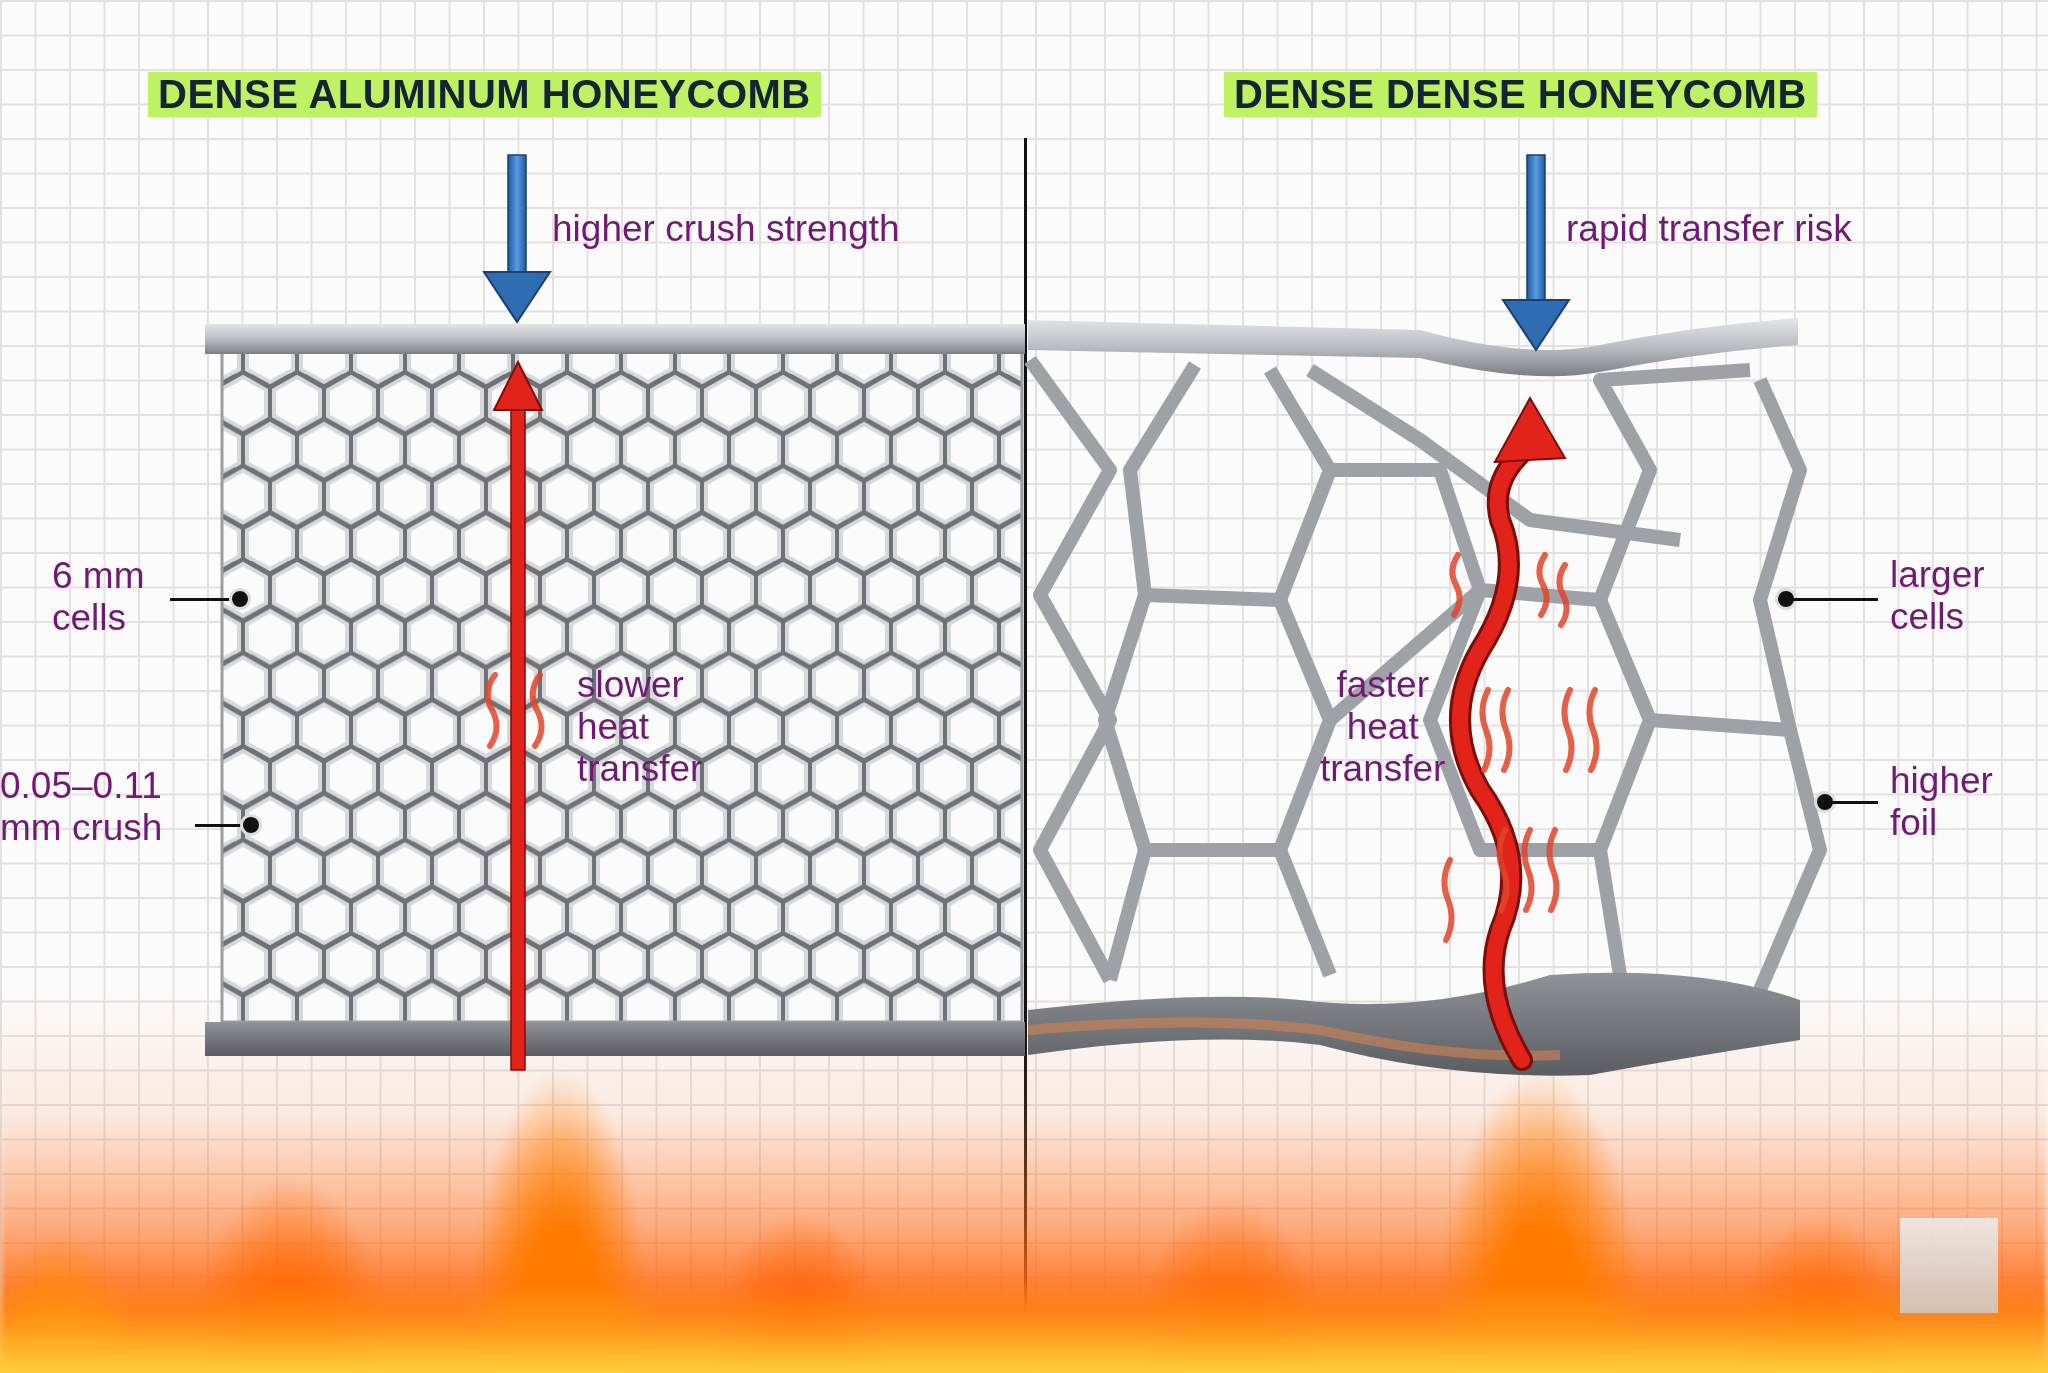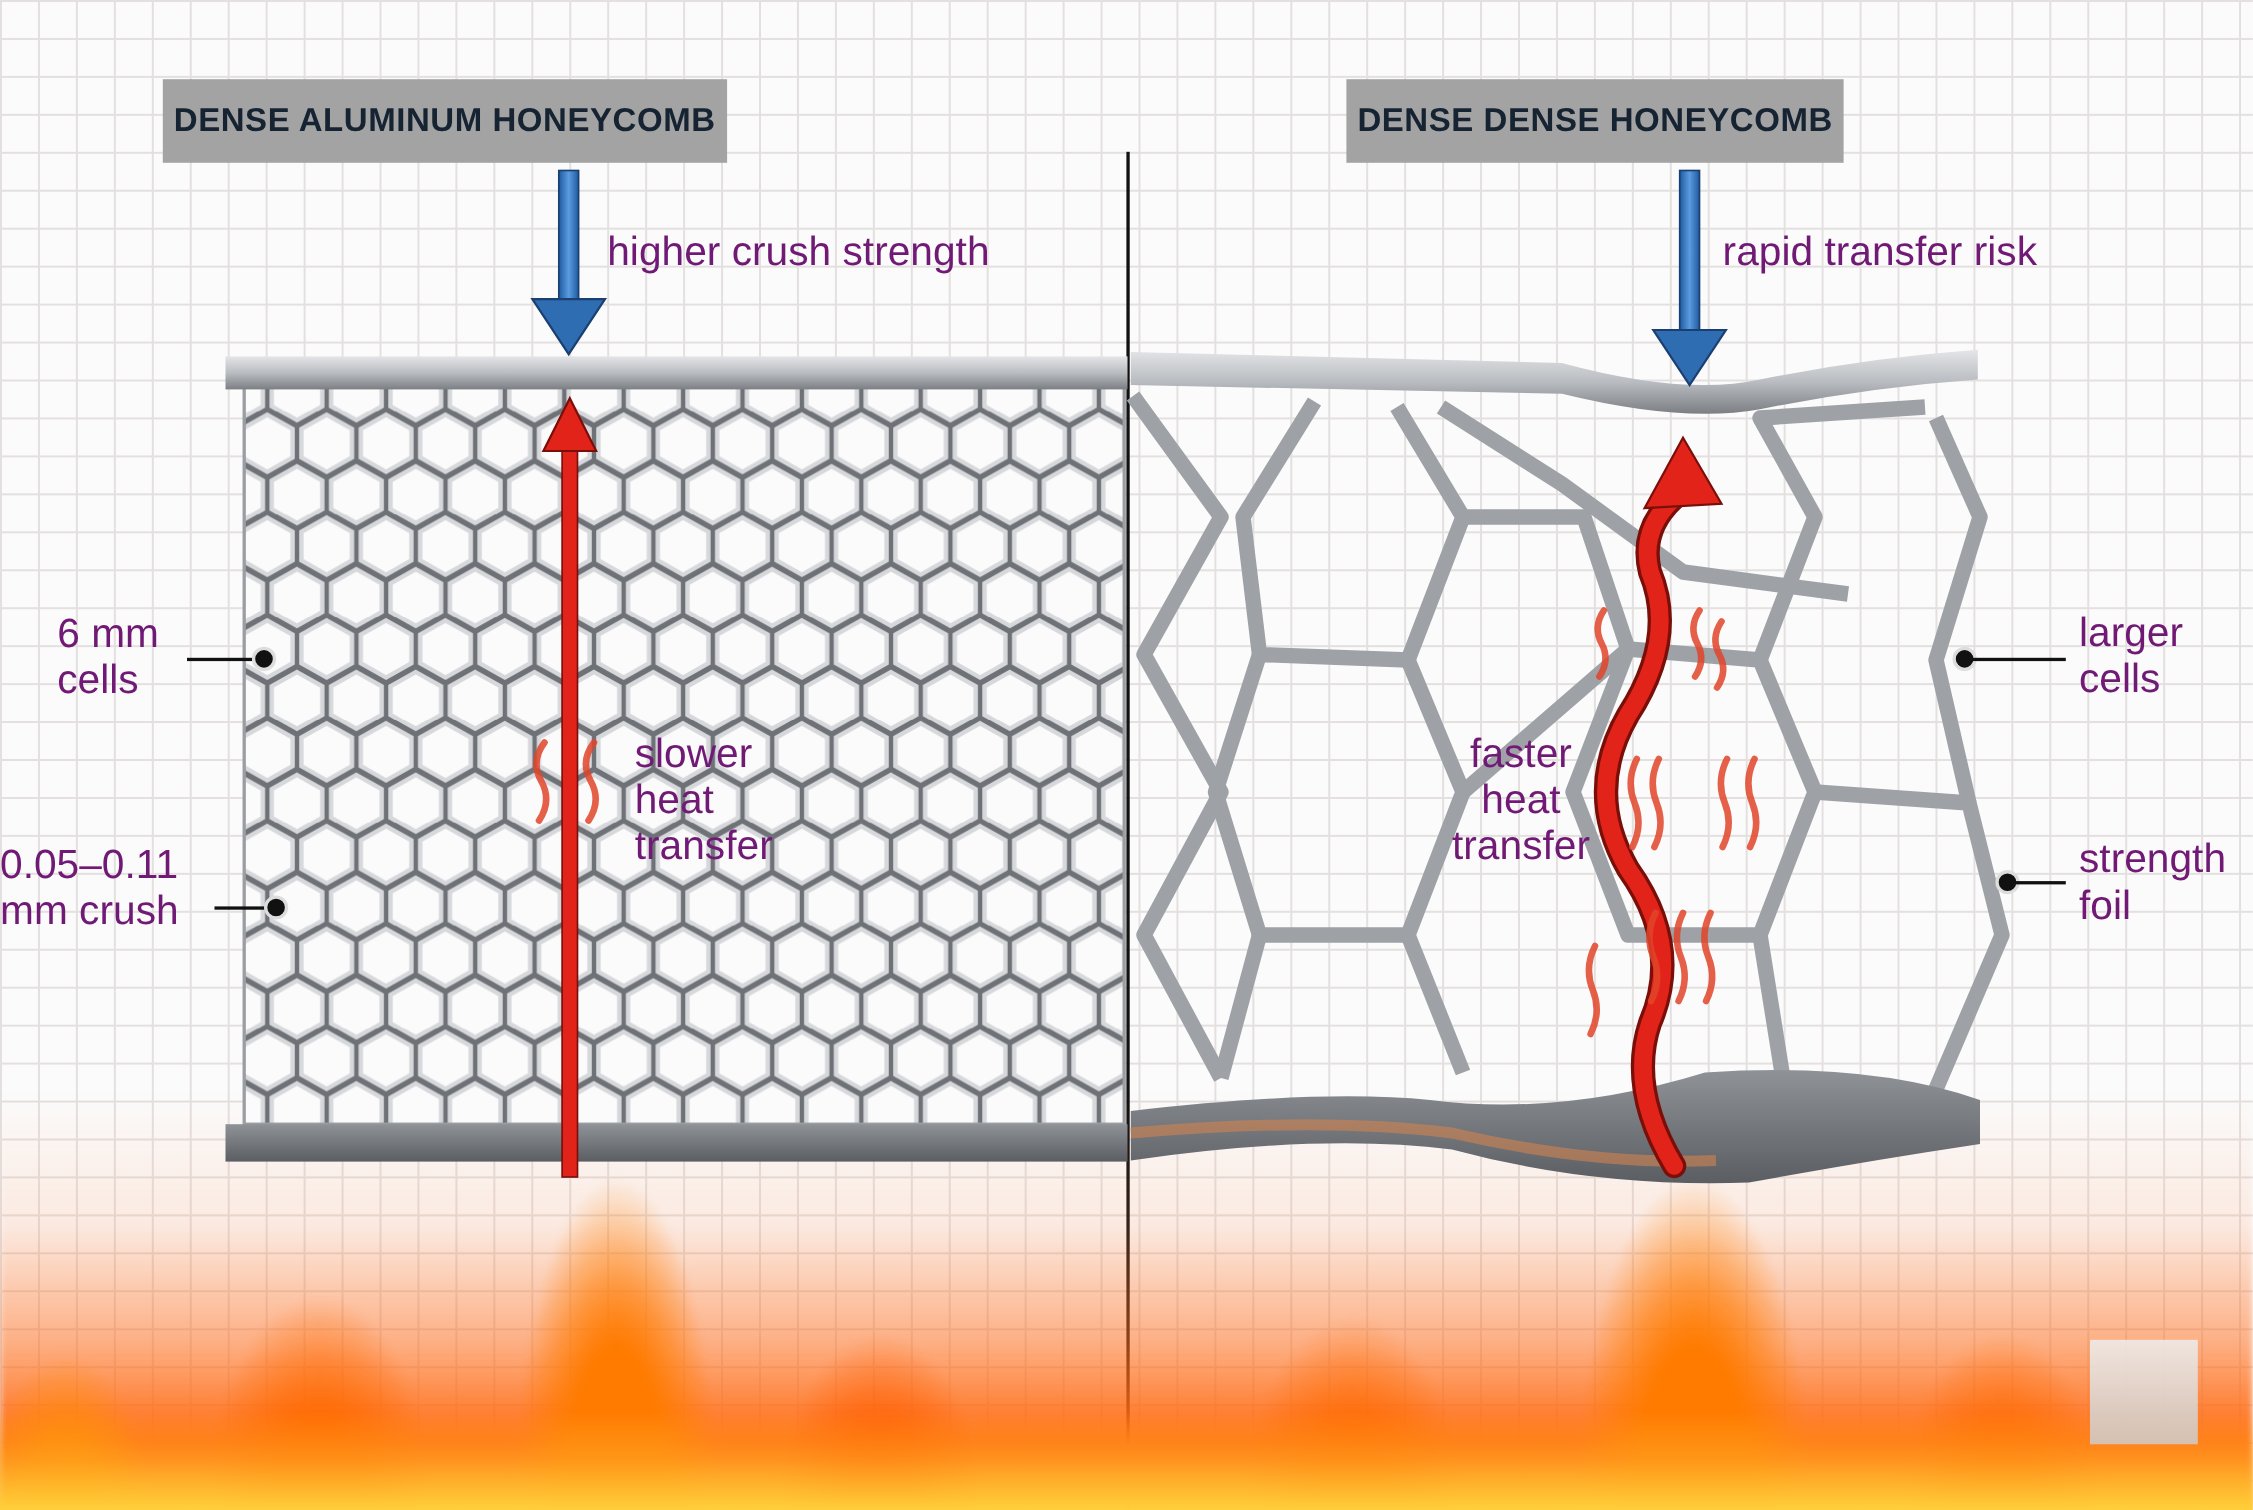--- a/index.html
+++ b/index.html
@@ -6,23 +6,23 @@
   body {
     width:2048px; height:1373px; overflow:hidden; position:relative;
     font-family:"Liberation Sans", "DejaVu Sans", sans-serif;
     background-color:#fbfbfb;
     background-image:
       linear-gradient(#e4e0e0 1.5px, transparent 1.5px),
       linear-gradient(90deg, #e4e0e0 1.5px, transparent 1.5px);
     background-size:34.5px 34.5px;
   }
   .title {
-    position:absolute; top:72px; font-weight:700; font-size:30px;
+    position:absolute; top:72px; font-weight:700; font-size:40px;
     color:#152332; letter-spacing:0.5px; white-space:nowrap;
-    background:#a3a3a3; padding:21px 10px;
+    background:#bef264; padding:0 10px;
   }
   .divider { position:absolute; left:1024px; top:138px; width:3px; height:1235px; background:#111; }
   .label {
     position:absolute; font-size:37px; color:#701a75; line-height:42px; white-space:nowrap;
   }
   .label.right-align { text-align:left; }
   .leader { position:absolute; height:3px; background:#111; }
   .dot { position:absolute; width:16px; height:16px; border-radius:50%; background:#111; border:3px solid #ddd; box-sizing:content-box; }
   svg.layer { position:absolute; left:0; top:0; }
   .flames {
@@ -186,17 +186,17 @@
 <div class="dot" style="left:240px; top:814px;"></div>
 
 <div class="label" style="left:1890px; top:554px;">
   <div>larger</div>
   <div>cells</div>
 </div>
 <div class="dot" style="left:1775px; top:588px;"></div>
 <div class="leader" style="left:1792px; top:598px; width:86px;"></div>
 
 <div class="label" style="left:1890px; top:760px;">
-  <div>strength</div>
+  <div>higher</div>
   <div>foil</div>
 </div>
 <div class="dot" style="left:1814px; top:791px;"></div>
 <div class="leader" style="left:1832px; top:801px; width:46px;"></div>
 
 </body></html>

